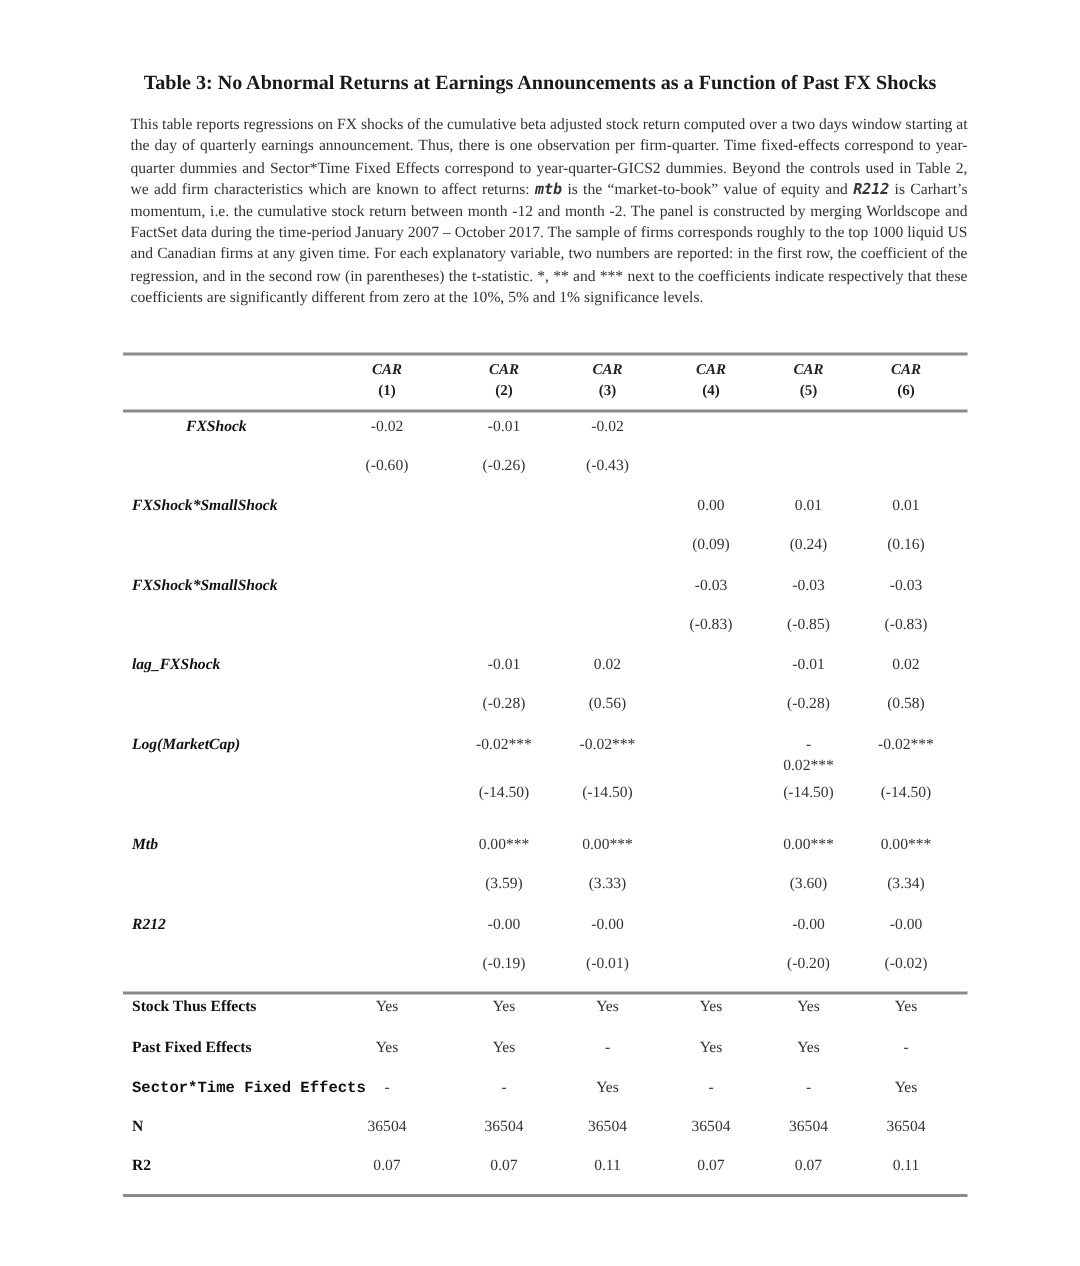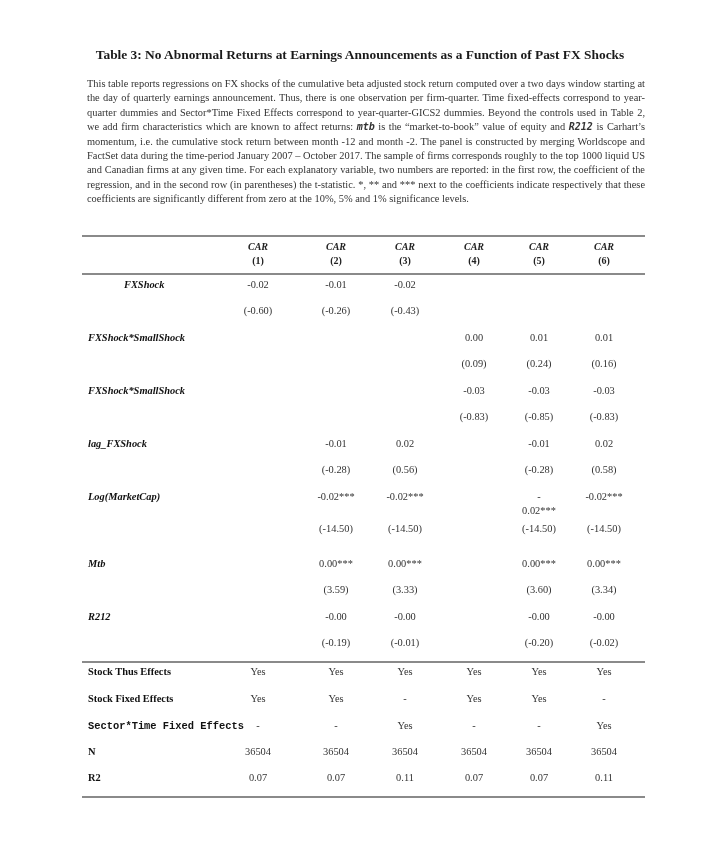--- a/index.html
+++ b/index.html
@@ -148,21 +148,21 @@
     <div class="cell" style="left: 509px; top: 637px;">(-0.20)</div>
     <div class="cell" style="left: 574px; top: 611px;">-0.00</div>
     <div class="cell" style="left: 574px; top: 637px;">(-0.02)</div>
     <div class="label plain" style="top: 666px;">Stock Thus Effects</div>
     <div class="cell" style="left: 228px; top: 666px;">Yes</div>
     <div class="cell" style="left: 306px; top: 666px;">Yes</div>
     <div class="cell" style="left: 375px; top: 666px;">Yes</div>
     <div class="cell" style="left: 444px; top: 666px;">Yes</div>
     <div class="cell" style="left: 509px; top: 666px;">Yes</div>
     <div class="cell" style="left: 574px; top: 666px;">Yes</div>
-    <div class="label plain" style="top: 693px;">Stock Fixed Effects</div>
+    <div class="label plain" style="top: 693px;">Past Fixed Effects</div>
     <div class="cell" style="left: 228px; top: 693px;">Yes</div>
     <div class="cell" style="left: 306px; top: 693px;">Yes</div>
     <div class="cell" style="left: 375px; top: 693px;">-</div>
     <div class="cell" style="left: 444px; top: 693px;">Yes</div>
     <div class="cell" style="left: 509px; top: 693px;">Yes</div>
     <div class="cell" style="left: 574px; top: 693px;">-</div>
     <div class="label plain" style="top: 720px; font-family: Liberation Mono, monospace;">Sector*Time Fixed Effects</div>
     <div class="cell" style="left: 228px; top: 720px;">-</div>
     <div class="cell" style="left: 306px; top: 720px;">-</div>
     <div class="cell" style="left: 375px; top: 720px;">Yes</div>

